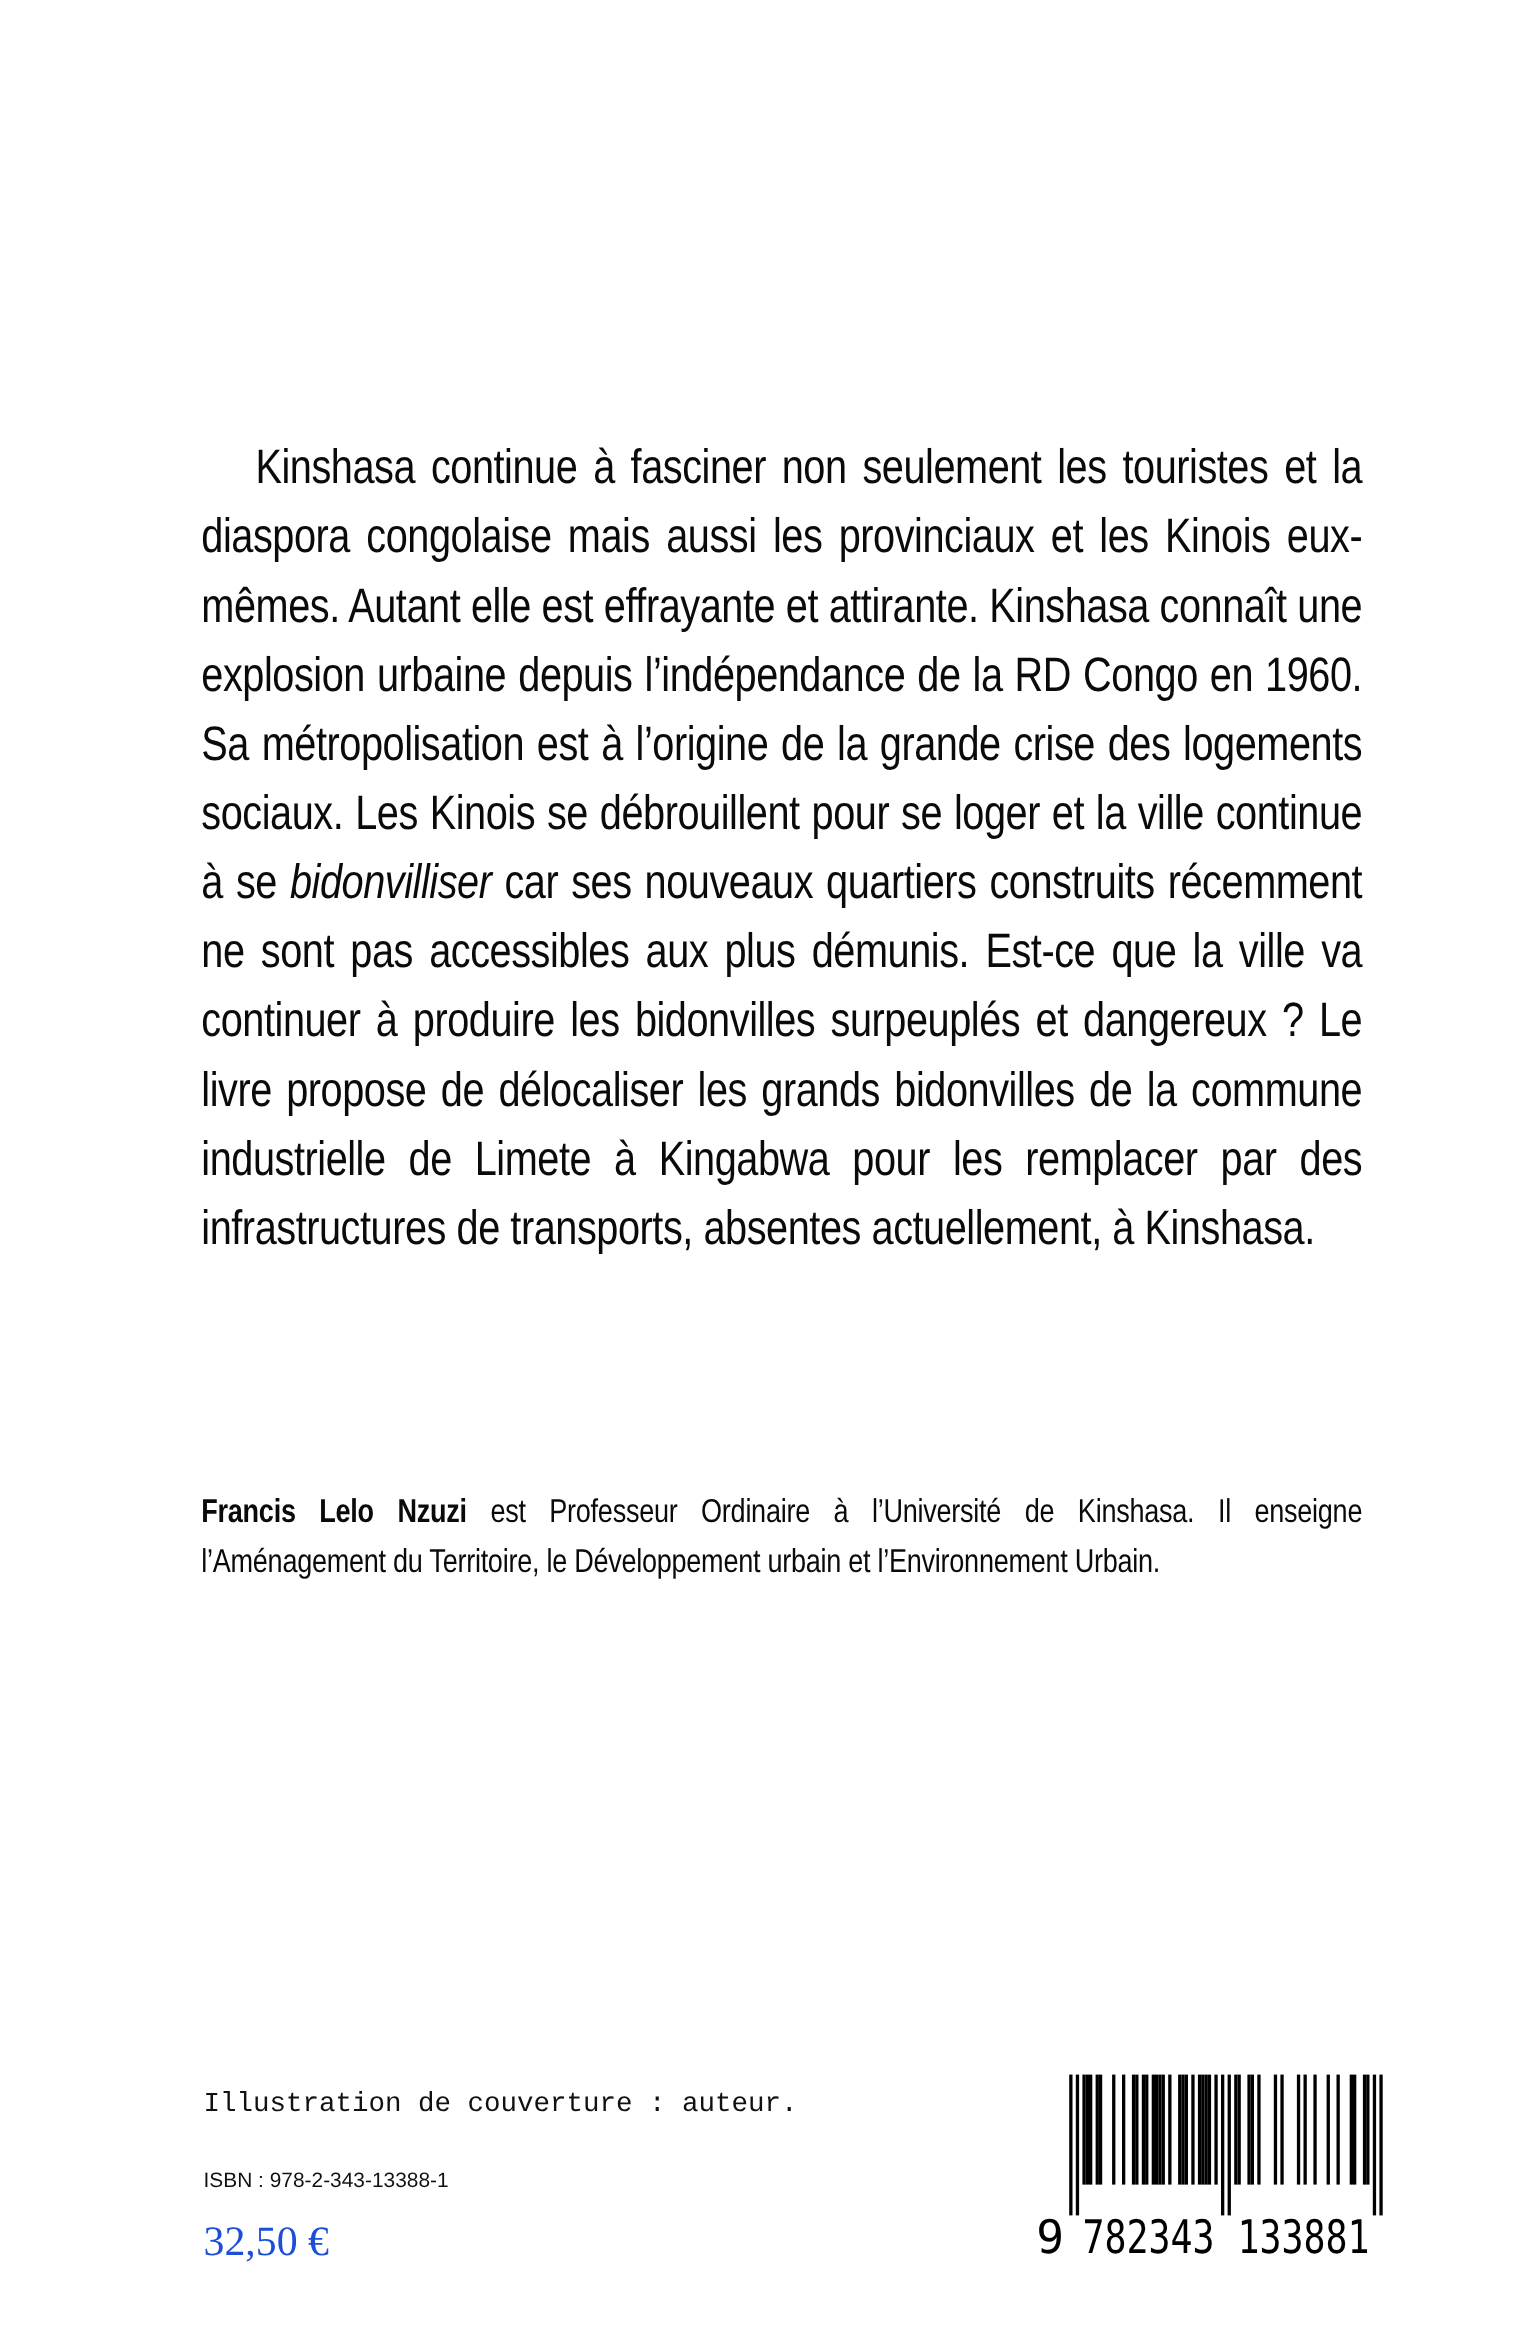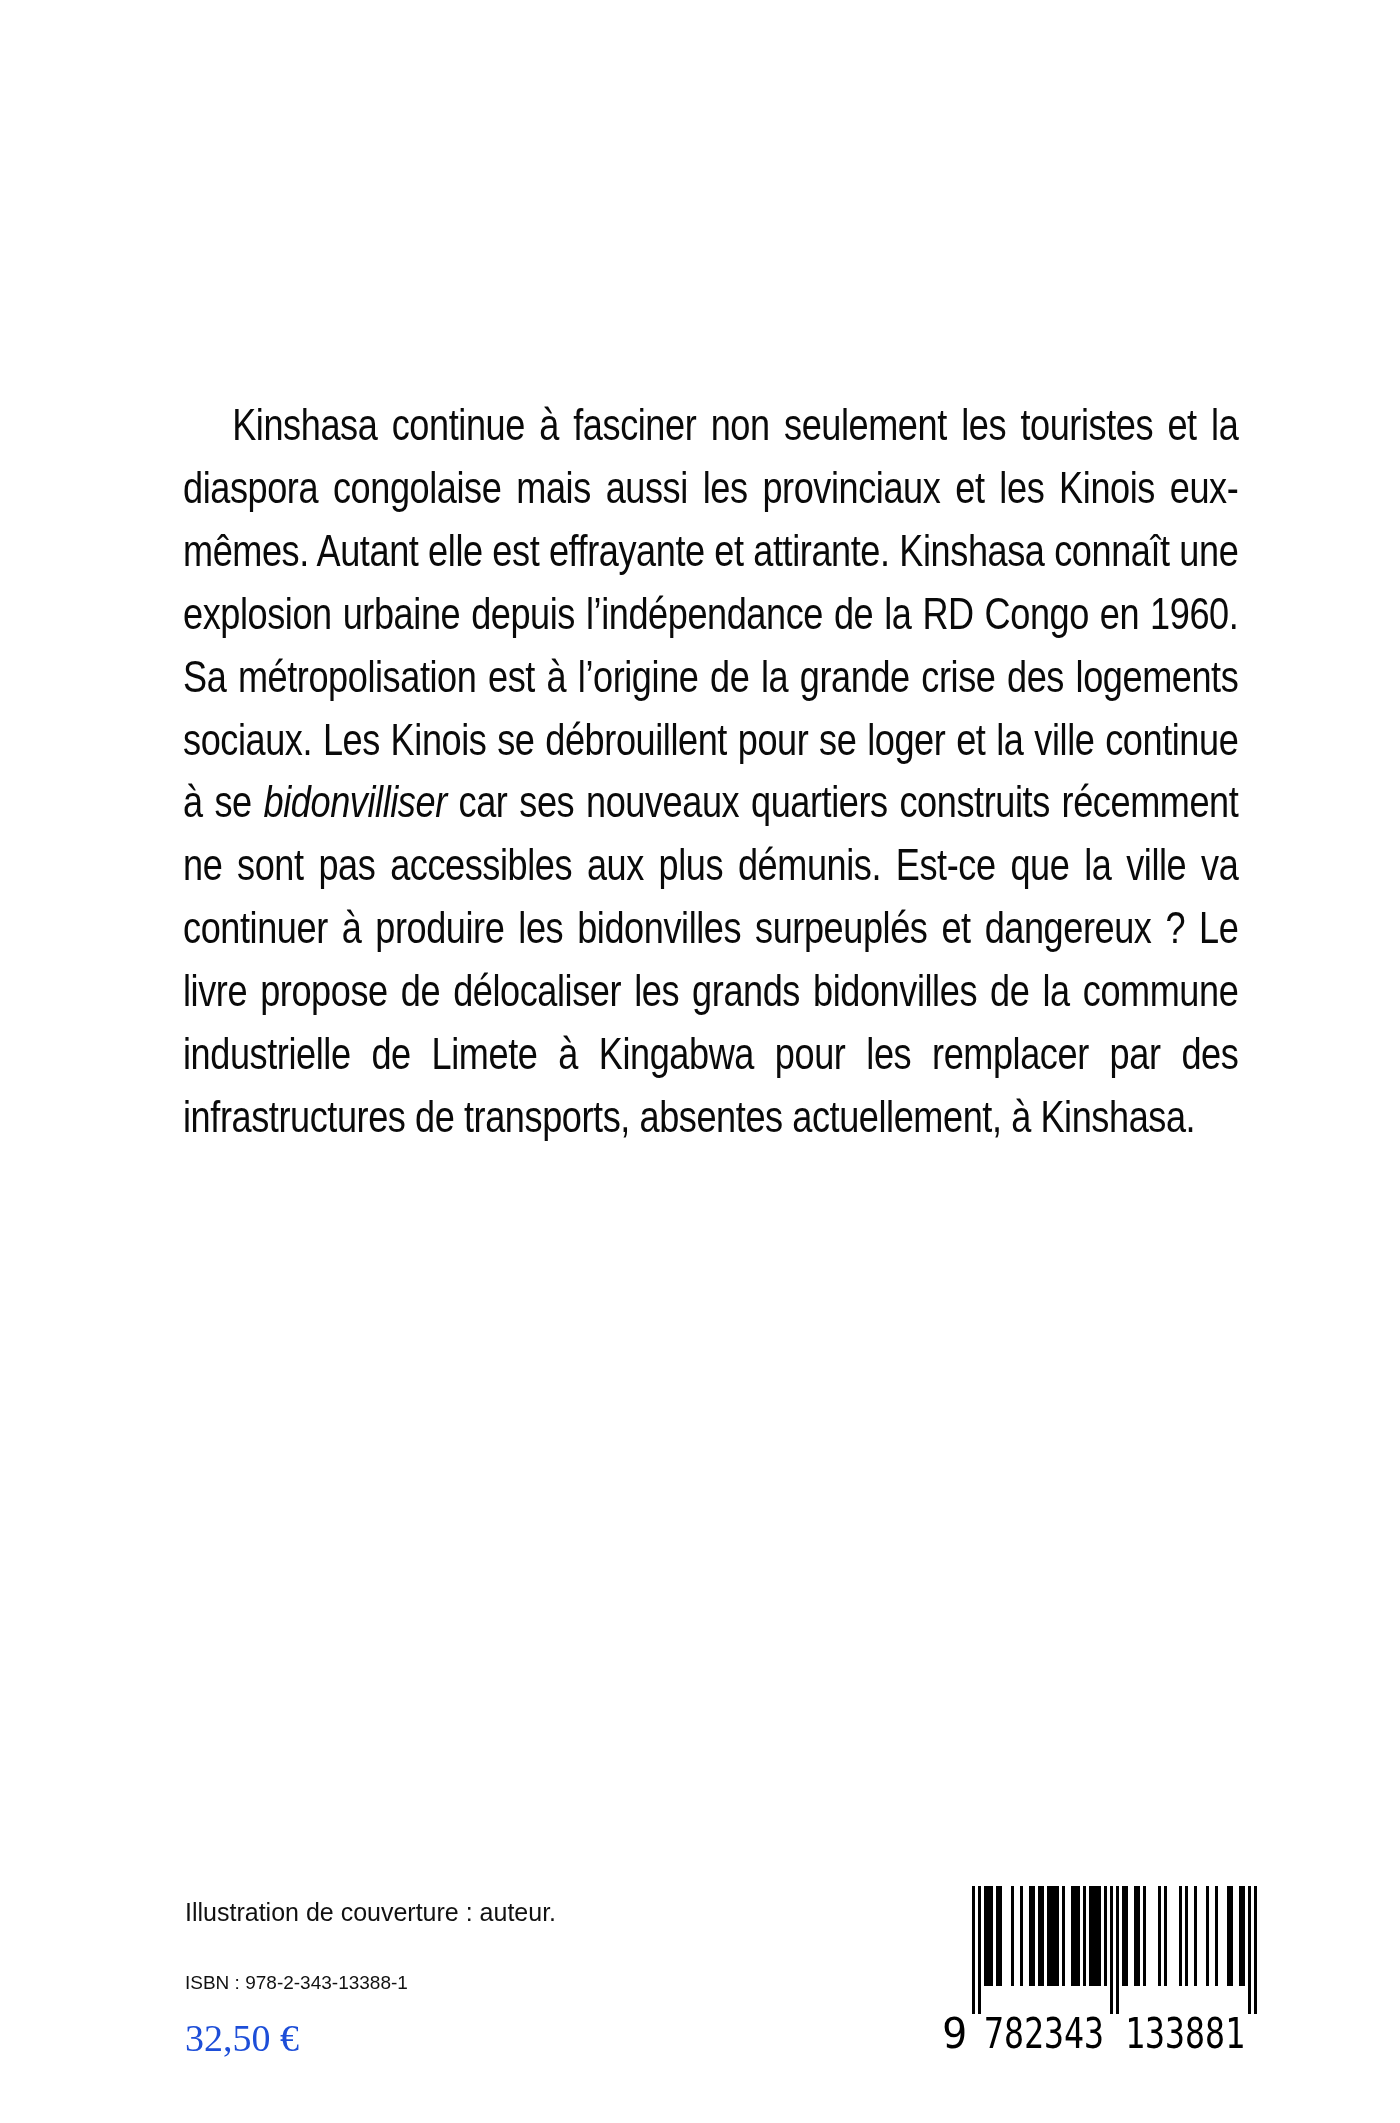--- a/index.html
+++ b/index.html
@@ -56,20 +56,21 @@
   }
   .bio strong { font-weight: bold; }
 
   
   .credit {
     position: absolute;
     left: 185px;
     top: 1898px;
     font-size: 25px;
     color: #111111;
+    font-family: Liberation Mono, monospace;
   }
   .isbn {
     position: absolute;
     left: 185px;
     top: 1972px;
     font-size: 19px;
     color: #111111;
   }
   .price {
     position: absolute;
@@ -91,20 +92,23 @@
 </style>
 </head>
 <body>
 
 <div class="page">
 
   <div class="blurb-wrap">
     <p class="blurb"><span>Kinshasa continue à fasciner non seulement les touristes et la diaspora congolaise mais aussi les provinciaux et les Kinois eux-mêmes. Autant elle est effrayante et attirante. Kinshasa connaît une explosion urbaine depuis l’indépendance de la RD Congo en 1960. Sa métropolisation est à l’origine de la grande crise des logements sociaux. Les Kinois se débrouillent pour se loger et la ville continue à se </span><em>bidonvilliser</em><span> car ses nouveaux quartiers construits récemment ne sont pas accessibles aux plus démunis. Est-ce que la ville va continuer à produire les bidonvilles surpeuplés et dangereux ? Le livre propose de délocaliser les grands bidonvilles de la commune industrielle de Limete à Kingabwa pour les remplacer par des infrastructures de transports, absentes actuellement, à Kinshasa.</span></p>
   </div>
 
+  <div class="bio-wrap">
+    <p class="bio"><strong>Francis Lelo Nzuzi</strong><span> est Professeur Ordinaire à l’Université de Kinshasa. Il enseigne l’Aménagement du Territoire, le Développement urbain et l’Environnement Urbain.</span></p>
+  </div>
 
   <div class="credit">Illustration de couverture : auteur.</div>
 
   <div class="isbn">ISBN : 978-2-343-13388-1</div>
 
   <div class="price">32,50 €</div>
 
   <div class="barcode">
     <svg id="barcode-svg" width="329" height="178" viewBox="0 0 329 178">
         <rect x="34" y="6" width="3" height="128" fill="#000"></rect>

